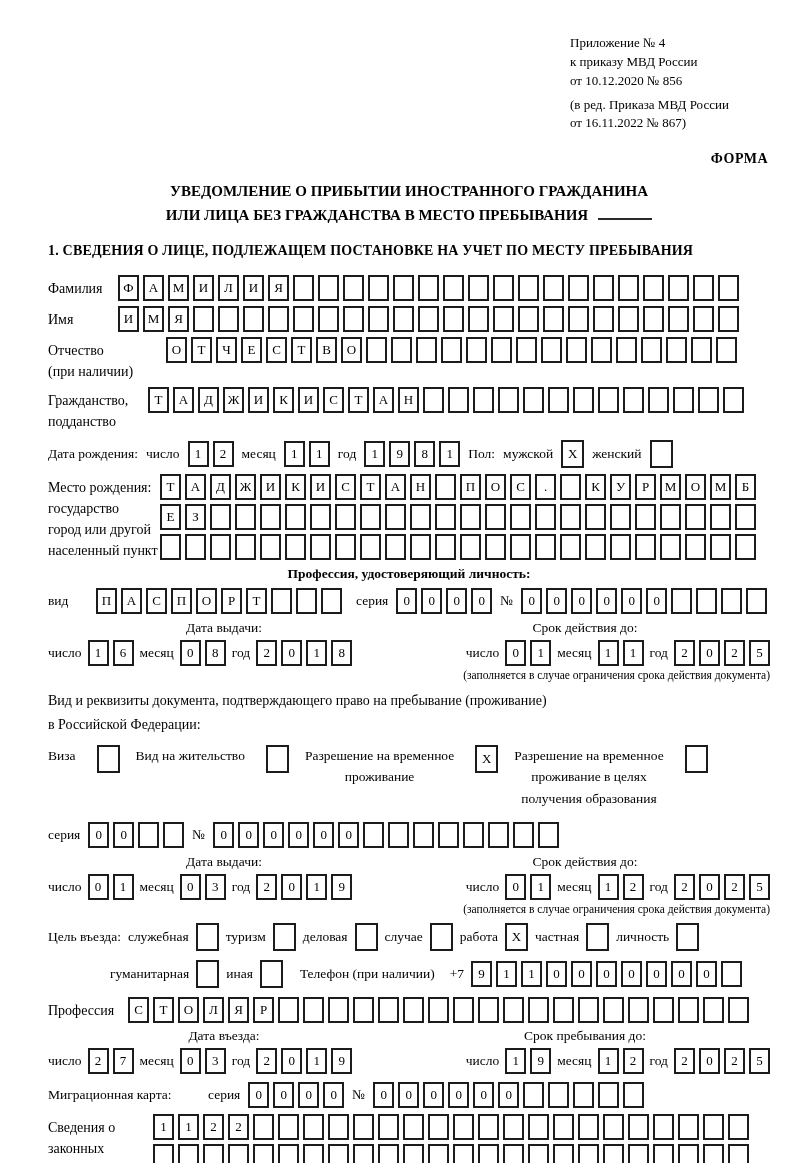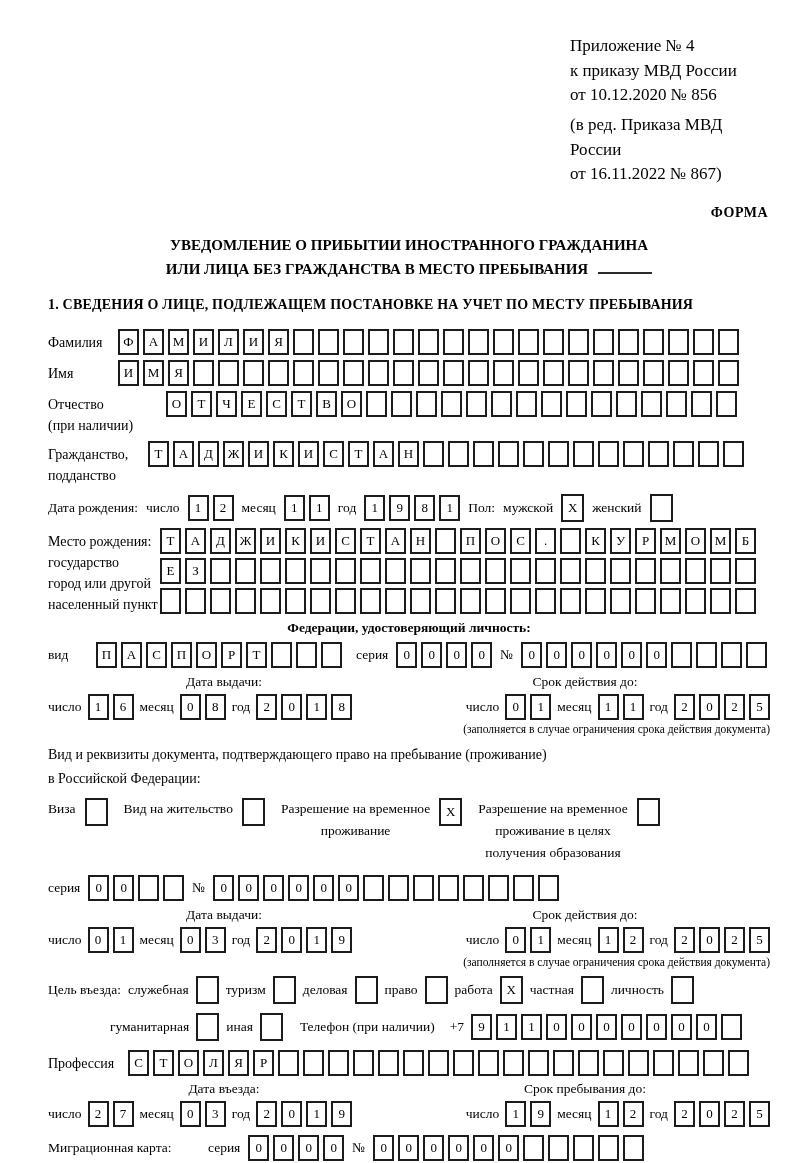--- a/index.html
+++ b/index.html
@@ -4,21 +4,21 @@
 <style>
   html,body{margin:0;padding:0;background:#fff;}
   .page{
     width:800px;height:1163px;box-sizing:border-box;
     padding:34px 30px 14px 48px;
     background:#fff;color:#000;
     font-family:"Liberation Serif",serif;
     overflow:hidden;position:relative;
   }
   
-  .appendix{margin-left:auto;width:200px;font-size:17px;line-height:1.45;}
+  .appendix{margin-left:auto;width:200px;font-size:13px;line-height:1.45;}
   .appendix-gap{height:5px;}
   .forma{text-align:right;font-weight:bold;font-size:14px;margin:18px 2px 0 0;letter-spacing:.5px;}
   
   .title{text-align:center;font-weight:bold;font-size:15px;line-height:1.6;margin-top:12px;}
   .title-underline{display:inline-block;width:54px;border-bottom:2px solid #2a2a2a;height:13px;margin-left:10px;}
   .sec-heading{font-weight:bold;font-size:14px;letter-spacing:.2px;margin:16px 0 16px 0;}
   
   .frow{display:flex;align-items:flex-start;margin-bottom:5px;}
   .lbl{font-size:14px;line-height:1.5;flex-shrink:0;padding-top:3px;}
   .boxes{display:flex;gap:4px;flex-shrink:0;}
@@ -37,21 +37,21 @@
   .dates{display:flex;margin-bottom:2px;margin-top:4px;}
   .dcol-left{width:352px;}
   .dcol-right{flex:1;}
   .dhead{text-align:center;font-size:13.5px;margin-bottom:4px;}
   .drow{display:flex;align-items:center;gap:6px;font-size:13.5px;white-space:nowrap;}
   .drow-right{justify-content:flex-end;}
   .note{font-size:11.5px;text-align:right;margin:3px 0 8px 0;}
   .intro{font-size:14px;line-height:1.7;margin-top:4px;}
   
   .opt-row{display:flex;align-items:flex-start;gap:16px;font-size:13.5px;margin:8px 0 12px 0;}
-  .opt{display:flex;align-items:flex-start;gap:9px;}
+  .opt{display:flex;align-items:flex-start;gap:21px;}
   .opt-label{text-align:center;line-height:1.6;}
   
   .purpose-row{display:flex;align-items:center;gap:7px;font-size:13.5px;margin-bottom:9px;white-space:nowrap;}
   .indent{margin-left:62px;}
   .nowrap{white-space:nowrap;}
 </style>
 </head>
 <body>
 
 <div class="page">
@@ -313,21 +313,21 @@
           <span class="cell"></span>
           <span class="cell"></span>
           <span class="cell"></span>
           <span class="cell"></span>
           <span class="cell"></span>
           <span class="cell"></span>
         </div>
     </div>
   </div>
 
-  <div class="doc-heading">Федерации, удостоверяющий личность:</div>
+  <div class="doc-heading">Профессия, удостоверяющий личность:</div>
 
   <div class="inline-row">
     <span class="gtext" style="width:40px">вид</span>
     <span class="boxes">
         <span class="cell">П</span>
         <span class="cell">А</span>
         <span class="cell">С</span>
         <span class="cell">П</span>
         <span class="cell">О</span>
         <span class="cell">Р</span>
@@ -527,21 +527,21 @@
         <span class="cell"></span>
       </span>
     <span>туризм</span>
     <span class="boxes cb">
         <span class="cell"></span>
       </span>
     <span>деловая</span>
     <span class="boxes cb">
         <span class="cell"></span>
       </span>
-    <span>право</span>
+    <span>случае</span>
     <span class="boxes cb">
         <span class="cell"></span>
       </span>
     <span>работа</span>
     <span class="boxes cb">
         <span class="cell">X</span>
       </span>
     <span>частная</span>
     <span class="boxes cb">
         <span class="cell"></span>

